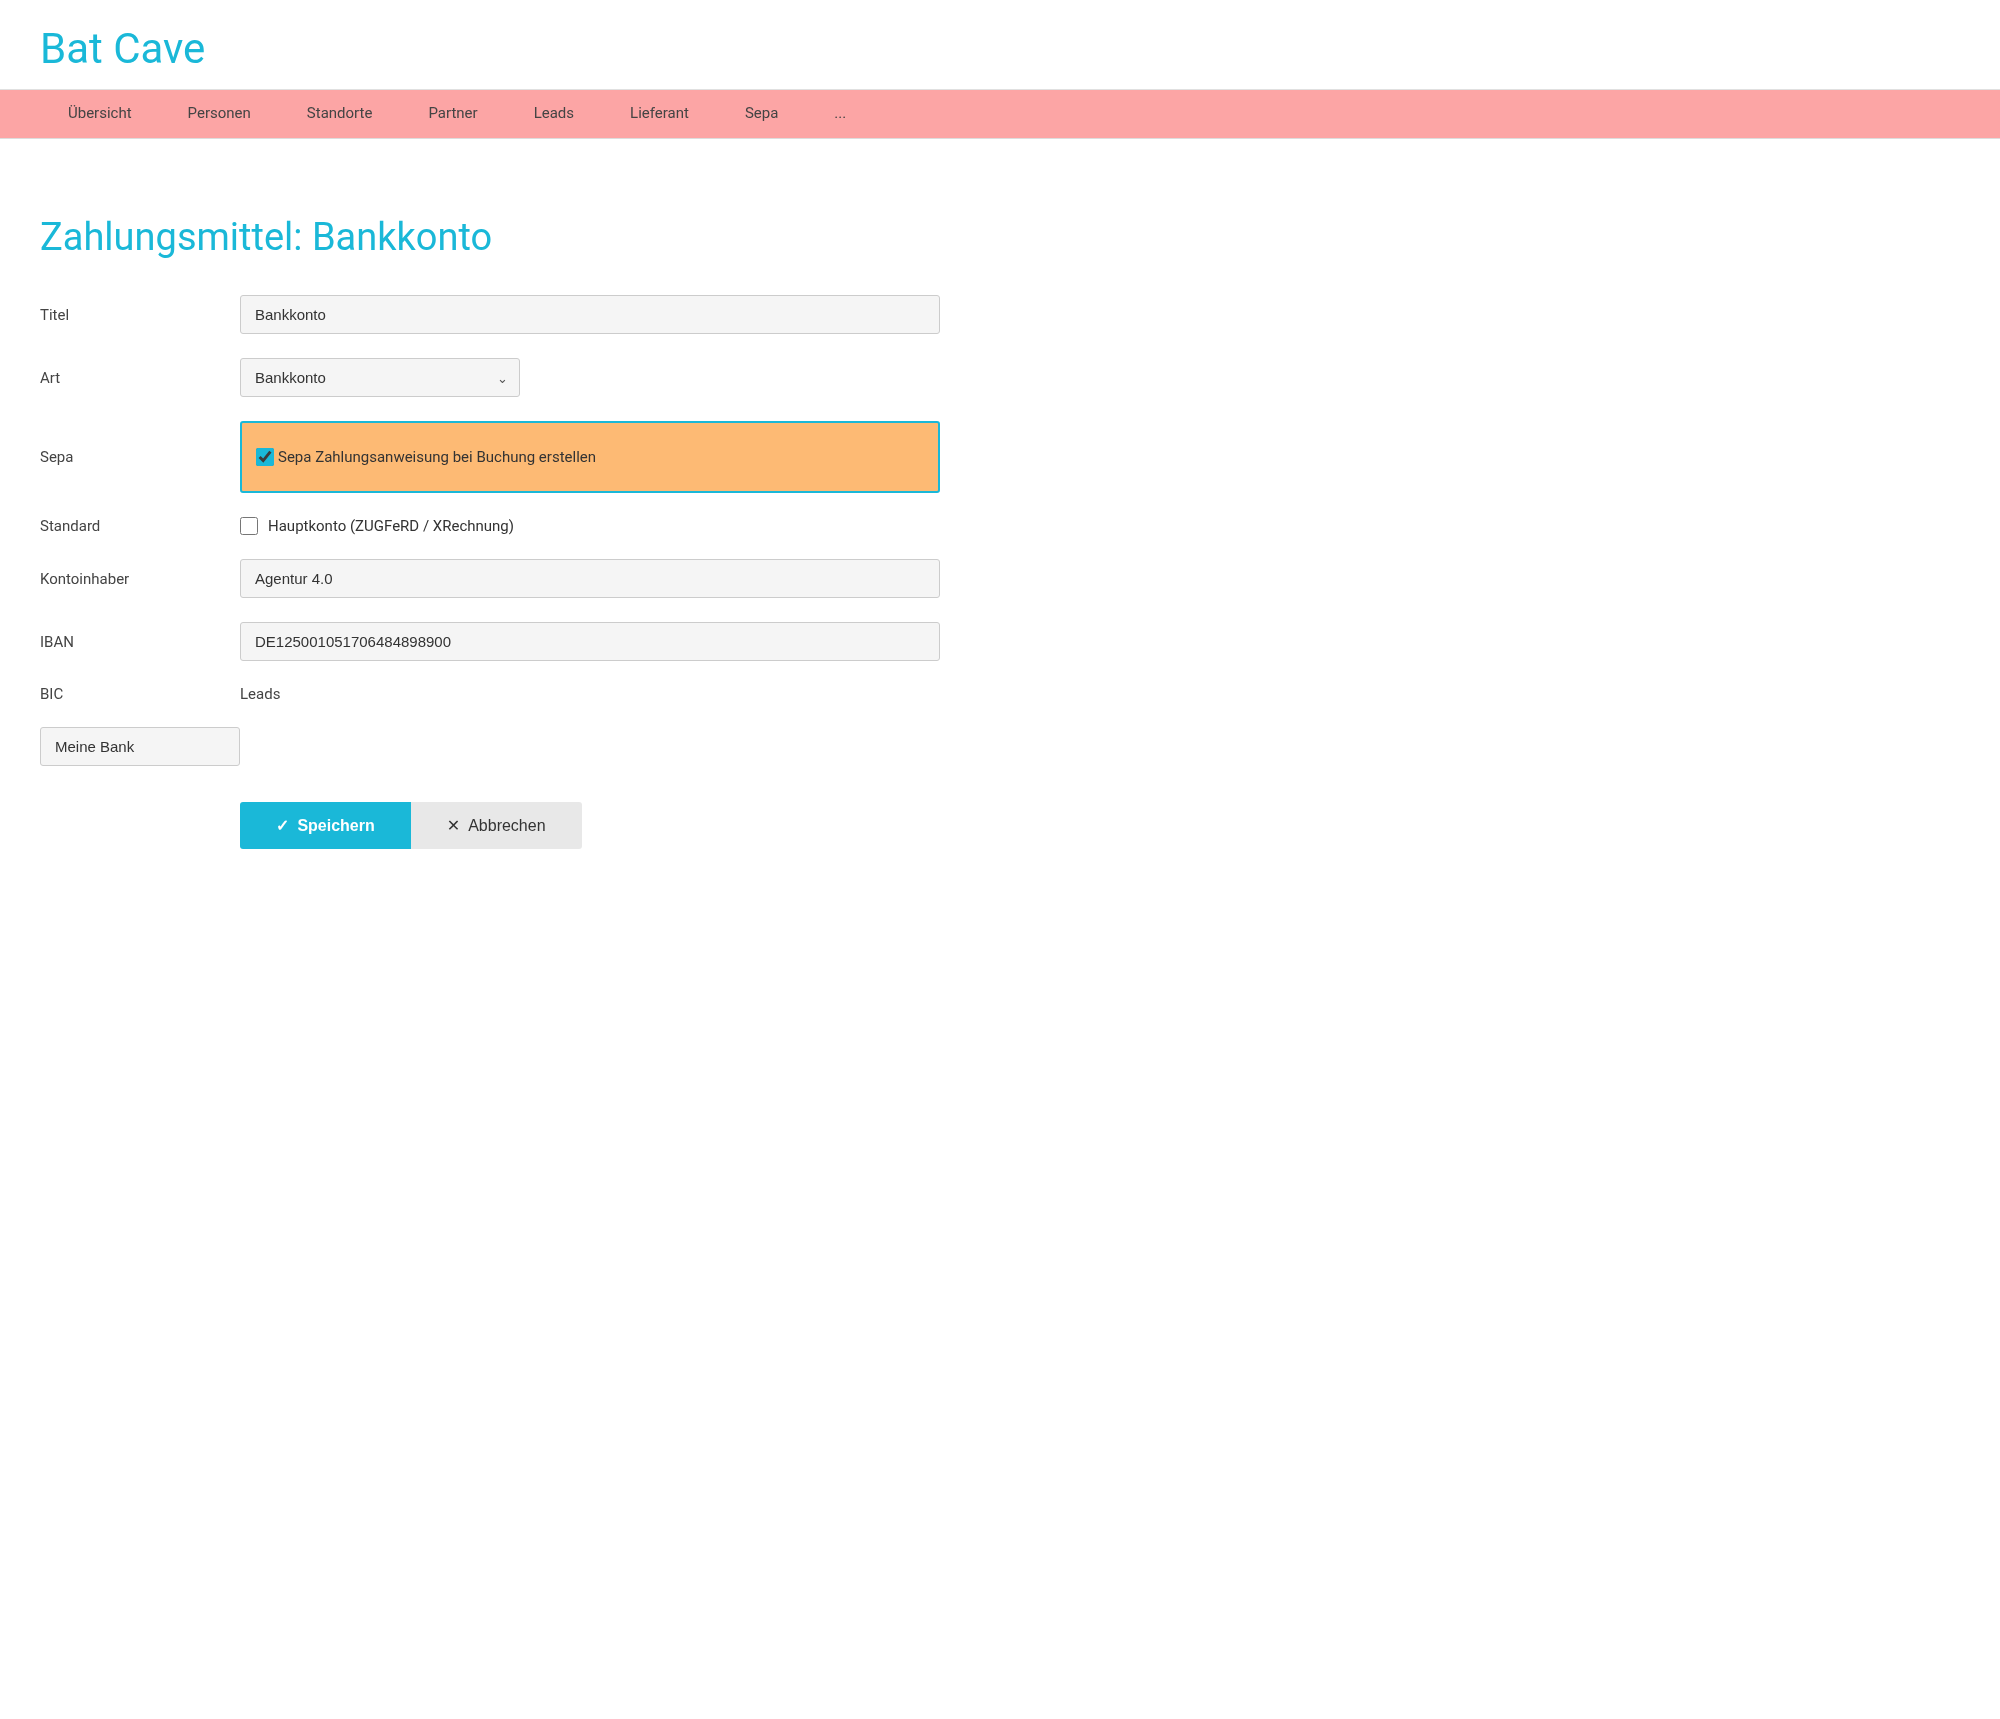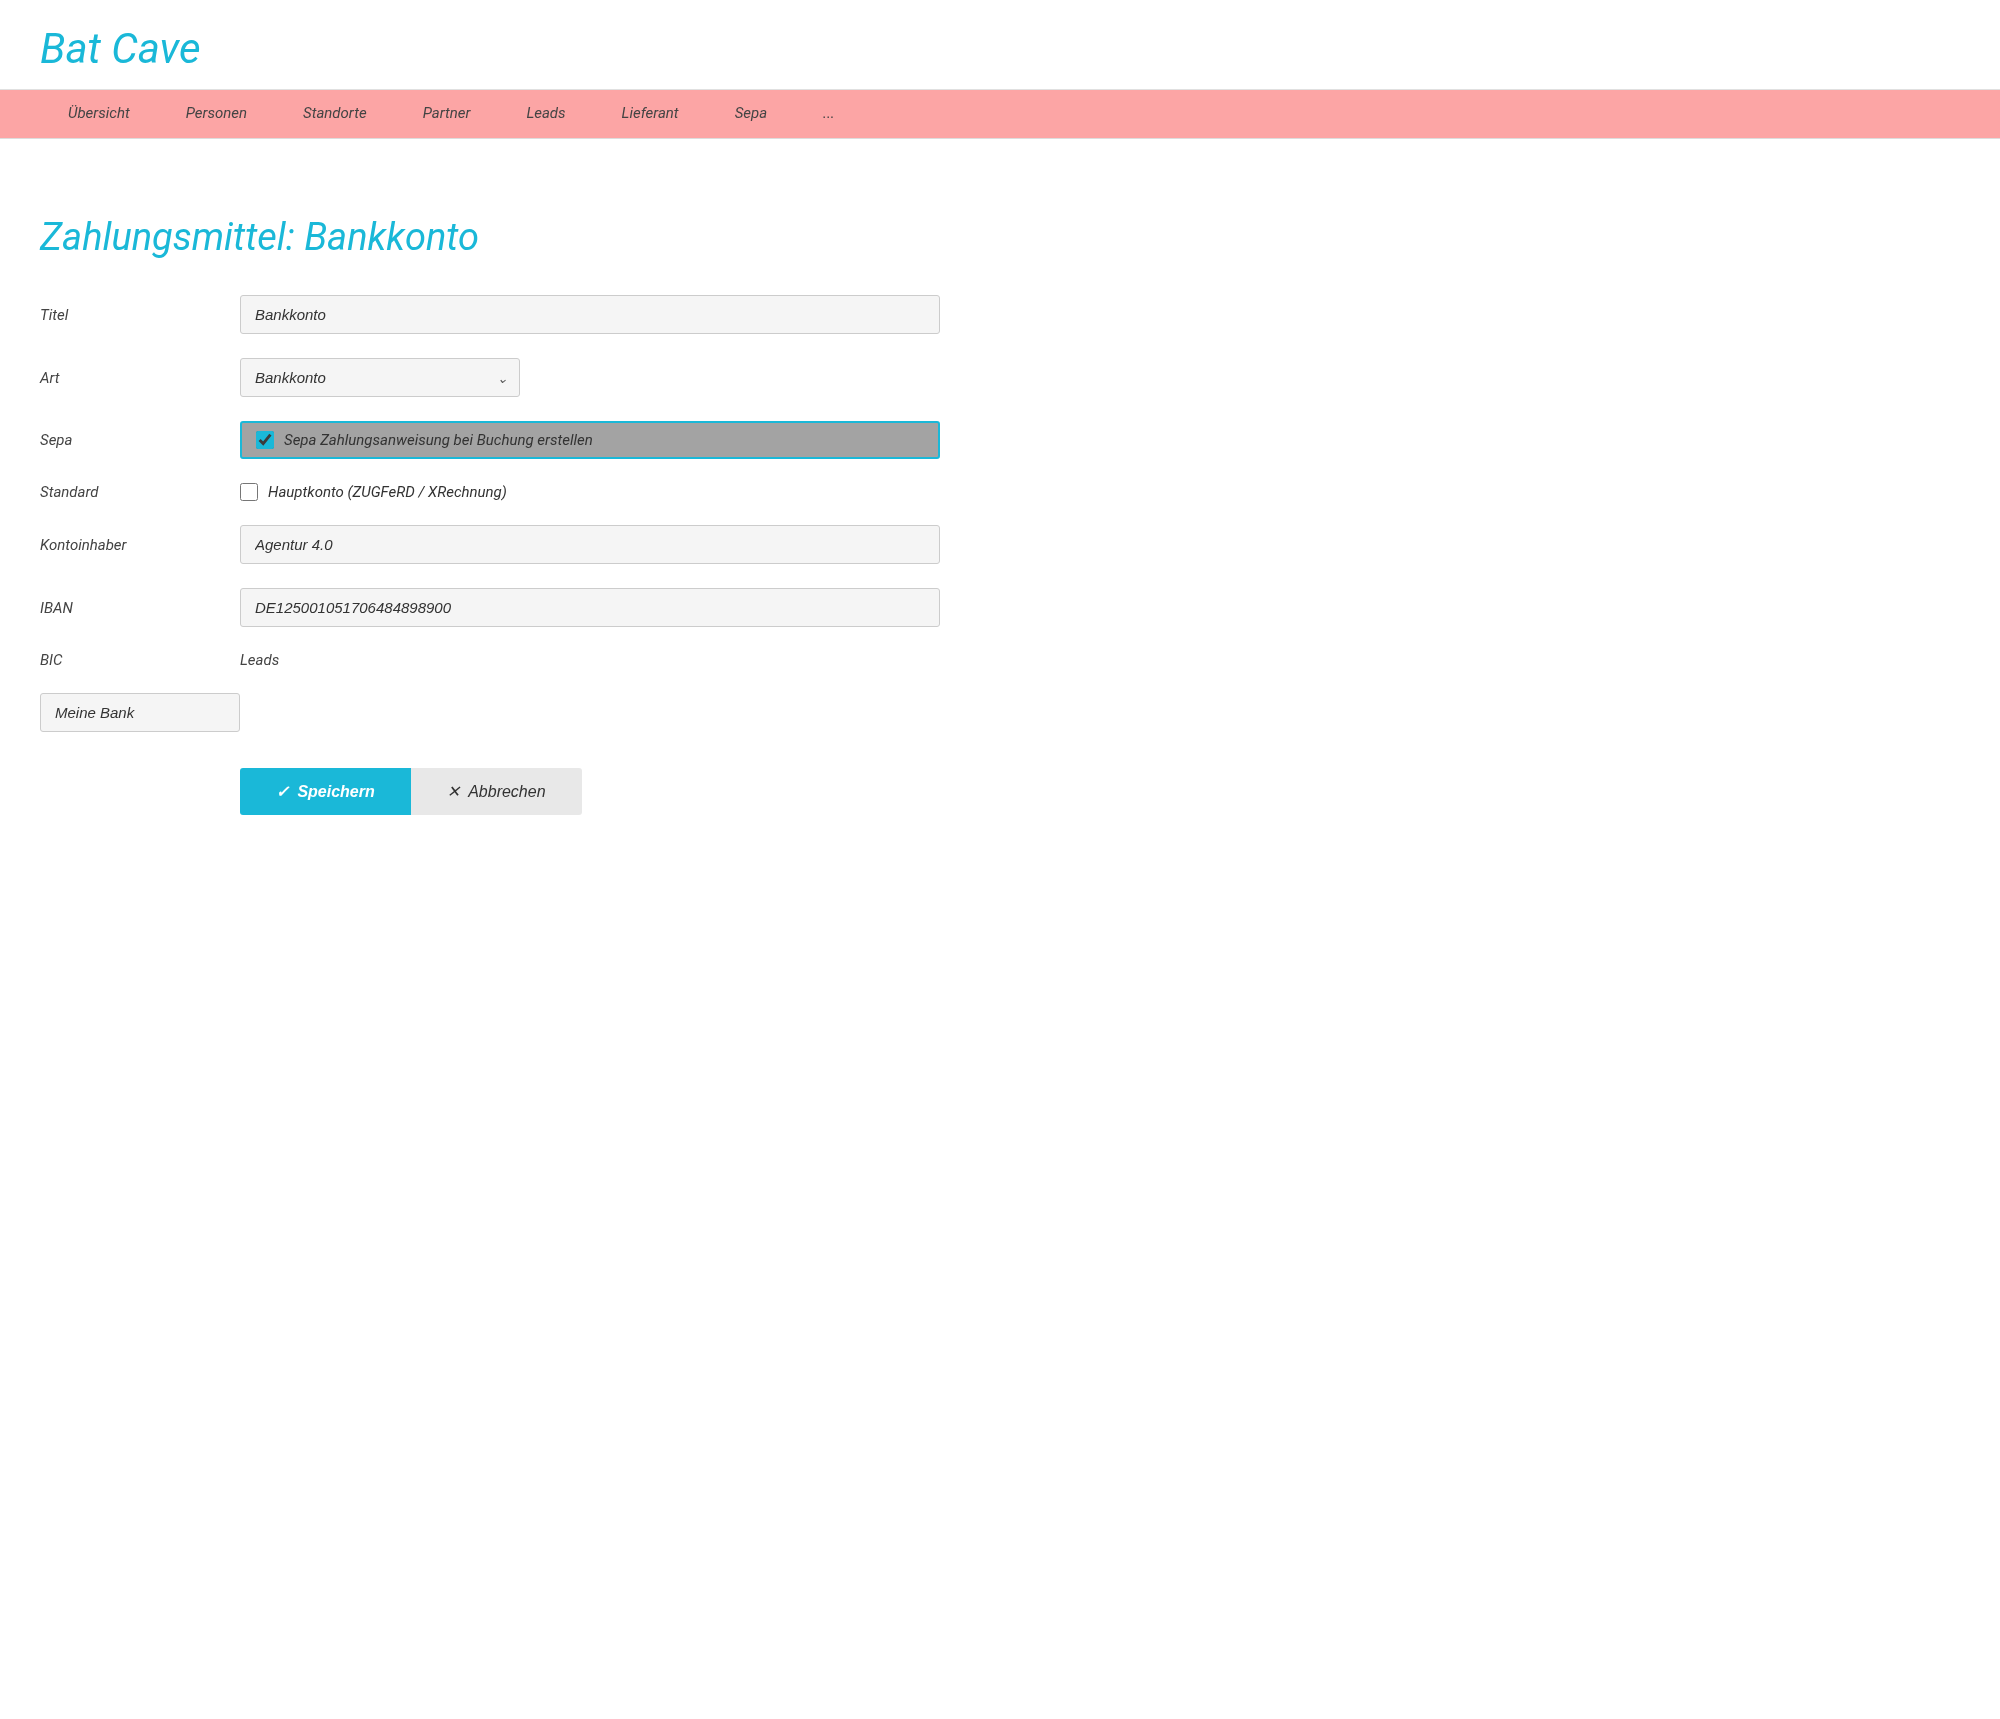--- a/index.html
+++ b/index.html
@@ -1,19 +1,18 @@
 <!DOCTYPE html>
 <html><head>
   <meta charset="utf-8">
   <style>
     * {
       box-sizing: border-box;
       margin: 0;
       padding: 0;
-      font-style: italic;
     }
 
     body {
       font-family: -apple-system, BlinkMacSystemFont, 'Segoe UI', Roboto, sans-serif;
       background: #ffffff;
       color: #333;
       font-size: 16px;
     }
 
     .app-header {
@@ -109,25 +108,25 @@
       top: 50%;
       transform: translateY(-50%);
       pointer-events: none;
       color: #555;
       font-size: 13px;
     }
 
     .checkbox-wrapper {
       display: inline-flex;
       align-items: center;
-      gap: 10px;
-      padding: 8px 14px;
+      gap: 4px;
+      padding: 25px 14px;
       border: 2px solid #1ab8d8;
       border-radius: 3px;
-      background: #a3a3a3;
+      background: #fdba74;
       cursor: pointer;
     }
 
     .checkbox-wrapper input[type="checkbox"] {
       width: 18px;
       height: 18px;
       cursor: pointer;
       accent-color: #1ab8d8;
     }
 

